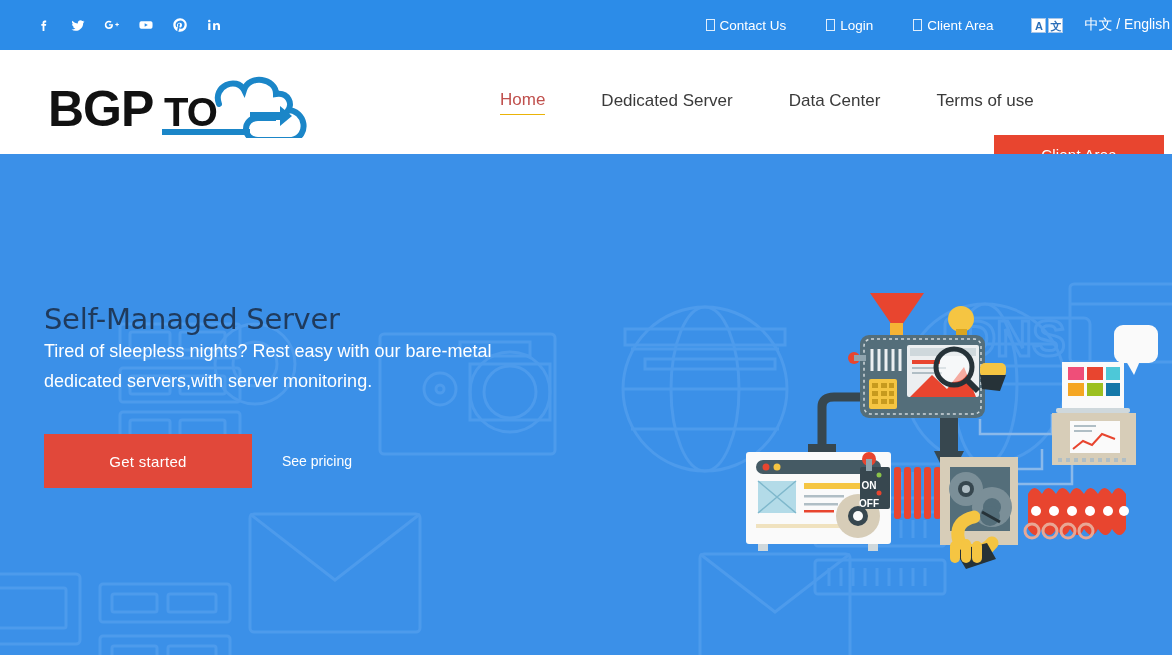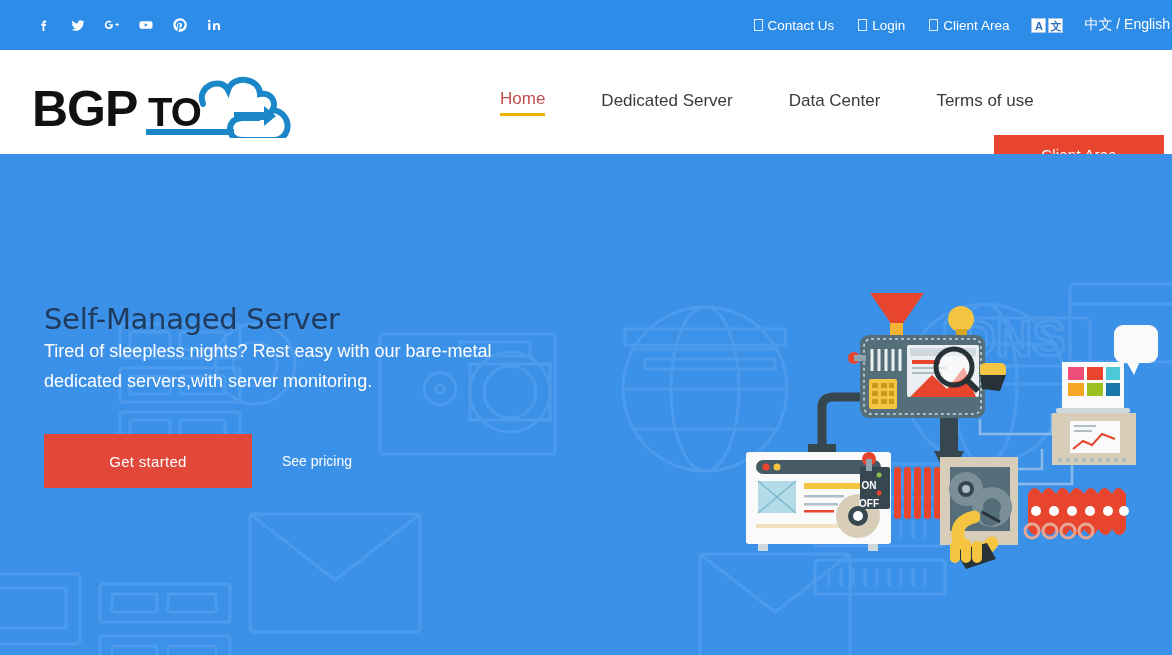--- a/index.html
+++ b/index.html
@@ -32,21 +32,21 @@
   }
   .social-ico svg { display:block; }
 
   .topright {
     position: absolute;
     right: 0px;
     top: 0;
     height: 50px;
     display: flex;
     align-items: center;
-    gap: 0px;
+    gap: 16px;
     padding-right: 2px;
   }
   .tlink {
     color: #ffffff;
     font-size: 13.5px;
     text-decoration: none;
     display: flex;
     align-items: center;
     gap: 5px;
     margin-left: 24px;
@@ -85,21 +85,21 @@
 
   
   .header {
     height: 104px;
     background: #ffffff;
     display: flex;
     align-items: center;
     position: relative;
   }
   .logo {
-    margin-left: 28px;
+    margin-left: 44px;
     width: 282px;
     height: 72px;
     position: relative;
     cursor: pointer;
   }
   .logo svg { display:block; }
 
   .nav {
     position: absolute;
     left: 500px;
@@ -113,21 +113,21 @@
     font-size: 17px;
     color: #3a3a3a;
     text-decoration: none;
     margin-right: 56px;
     white-space: nowrap;
     cursor: pointer;
     padding-bottom: 2px;
   }
   .navitem.active {
     color: #c0504d;
-    border-bottom: 3px solid #eab308;
+    border-bottom: 1px solid #eab308;
     padding-bottom: 4px;
   }
   .clientbtn {
     position: absolute;
     right: 8px;
     top: 85px;
     width: 170px;
     height: 39px;
     background: #e8452f;
     color: #ffffff;

